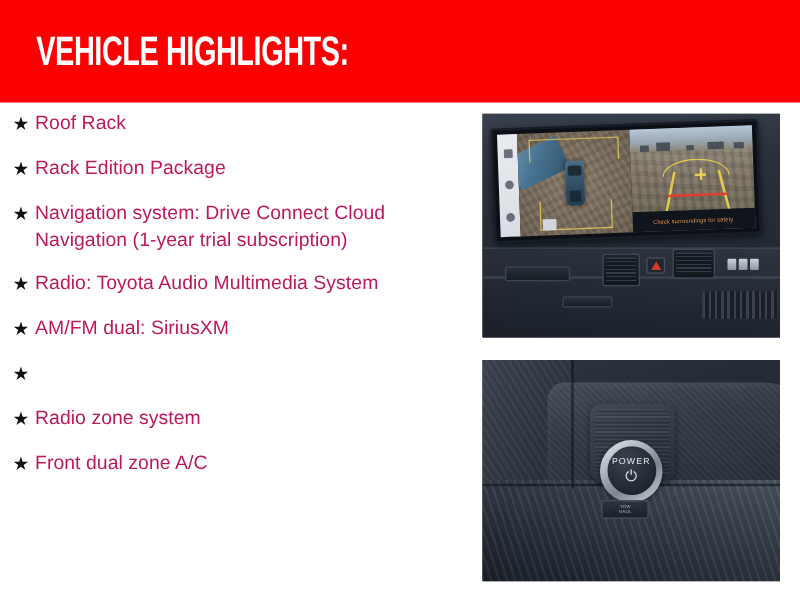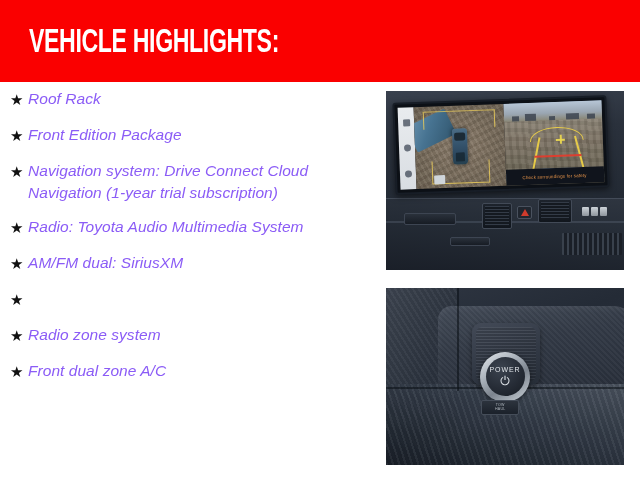--- a/index.html
+++ b/index.html
@@ -69,23 +69,22 @@
     font-size: 15px;
     line-height: 24px;
     color: #111111;
     text-align: left;
   }
 
   .feature-text {
     flex: 1 1 auto;
     font-size: 15.5px;
     line-height: 22px;
-    color: #8b5cf6;
+    color: #be185d;
     letter-spacing: 0.05px;
-    font-style: italic;
   }
 
   
   .photo {
     position: absolute;
     overflow: hidden;
     background: #12161f;
   }
 
   .photo-top {
@@ -496,21 +495,21 @@
 
   <div class="features-list">
 
     <div class="feature-item">
       <span class="feature-bullet">★</span>
       <span class="feature-text">Roof Rack</span>
     </div>
 
     <div class="feature-item">
       <span class="feature-bullet">★</span>
-      <span class="feature-text">Front Edition Package</span>
+      <span class="feature-text">Rack Edition Package</span>
     </div>
 
     <div class="feature-item">
       <span class="feature-bullet">★</span>
       <span class="feature-text">Navigation system: Drive Connect Cloud Navigation (1-year trial subscription)</span>
     </div>
 
     <div class="feature-item">
       <span class="feature-bullet">★</span>
       <span class="feature-text">Radio: Toyota Audio Multimedia System</span>

